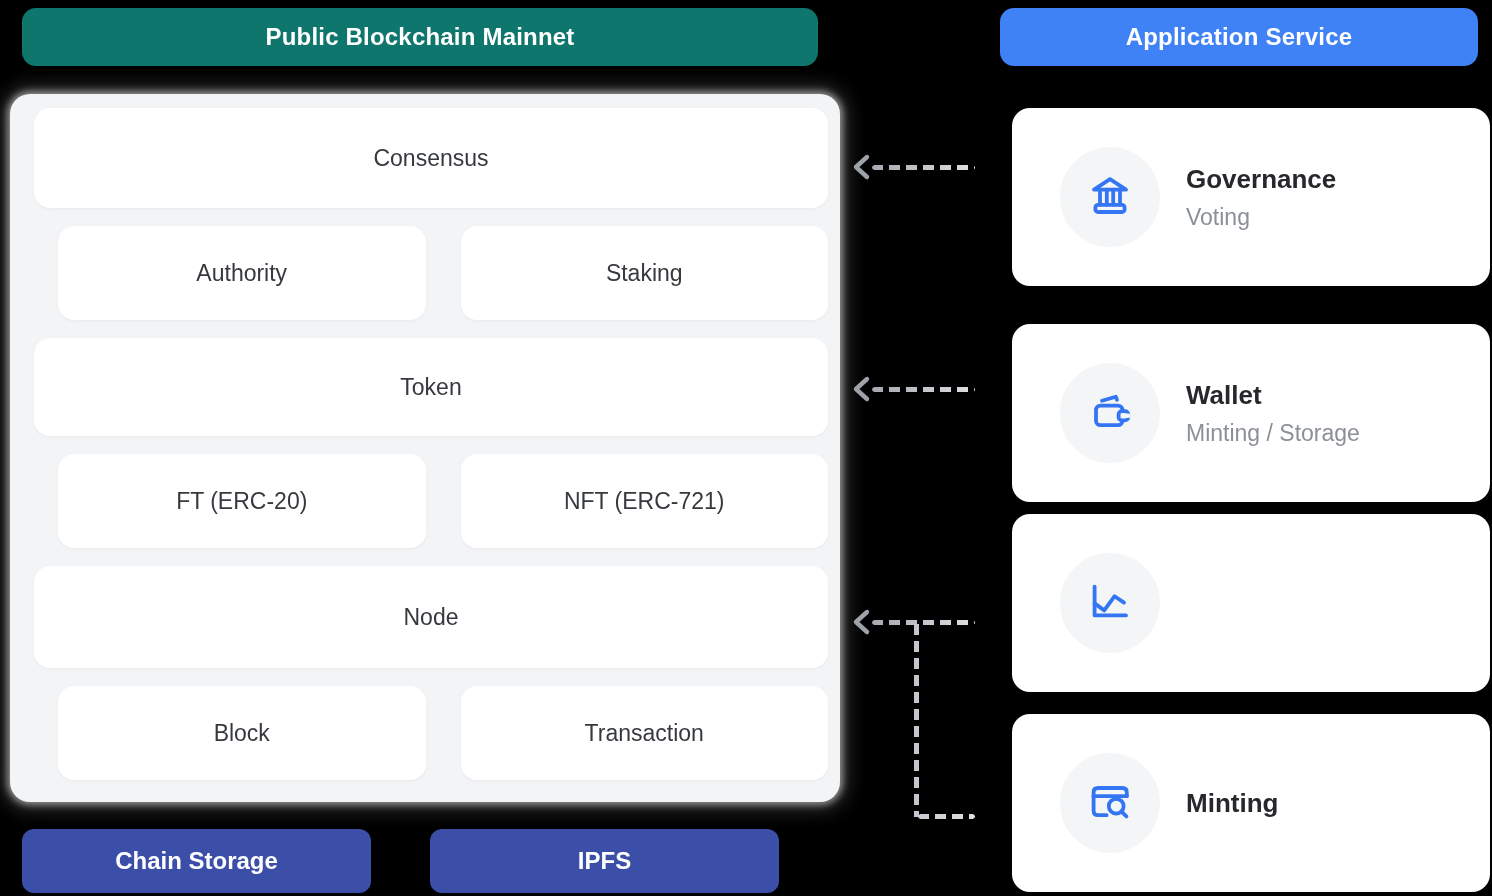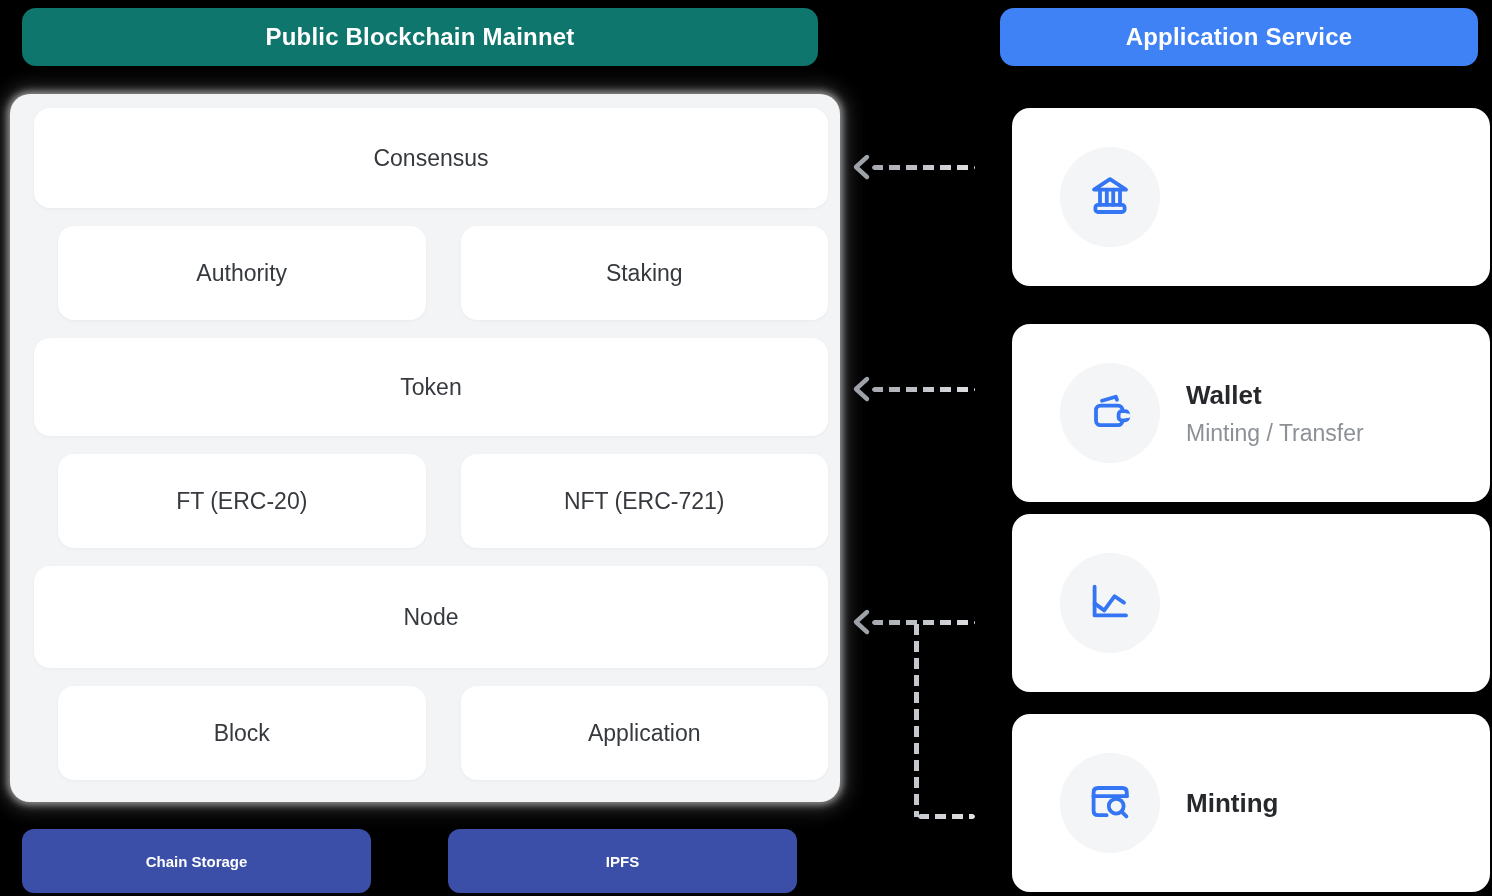--- a/index.html
+++ b/index.html
@@ -66,25 +66,25 @@
   .storage-pill {
     position: absolute;
     top: 829px;
     width: 349px; height: 64px;
     background: #3C4FA8;
     border-radius: 12px;
     display: flex;
     align-items: center;
     justify-content: center;
     color: #fff;
-    font-size: 15px;
+    font-size: 24px;
     font-weight: 700;
   }
   #storage-chain { left: 22px; }
-  #storage-ipfs  { left: 448px; }
+  #storage-ipfs  { left: 430px; }
 
   
   .svc-card {
     position: absolute;
     left: 1012px;
     width: 478px; height: 178px;
     background: #fff;
     border-radius: 18px;
     display: flex;
     align-items: center;
@@ -158,49 +158,53 @@
       <div class="wbox h94">Staking</div>
     </div>
     <div class="wbox row-full h98">Token</div>
     <div class="row-two">
       <div class="wbox h94">FT (ERC-20)</div>
       <div class="wbox h94">NFT (ERC-721)</div>
     </div>
     <div class="wbox row-full h102">Node</div>
     <div class="row-two">
       <div class="wbox h94">Block</div>
-      <div class="wbox h94">Application</div>
+      <div class="wbox h94">Transaction</div>
     </div>
   </div>
 
   <div class="storage-pill" id="storage-chain">Chain Storage</div>
   <div class="storage-pill" id="storage-ipfs">IPFS</div>
 
   <div class="svc-card" id="card-governance">
     <div class="icon-circle">
       <svg viewBox="0 0 24 24" fill="none" stroke="#3475F4" stroke-width="1.9" stroke-linecap="round" stroke-linejoin="round">
         <path d="M12 3.1 L20 8.3 H4 Z"></path>
         <path d="M7 8.3 V15.9 M10.4 8.3 V15.9 M13.6 8.3 V15.9 M17 8.3 V15.9"></path>
         <rect x="4.7" y="15.9" width="14.6" height="3.6" rx="1.3"></rect>
       </svg>
+    </div>
+    <div class="card-text">
+      <div class="card-title">Governance</div>
+      <div class="card-sub">Voting</div>
     </div>
   </div>
 
   <div class="svc-card" id="card-wallet">
     <div class="icon-circle">
       <svg viewBox="0 0 24 24" fill="none" stroke="#3475F4" stroke-width="1.9" stroke-linecap="round" stroke-linejoin="round">
         <path d="M8 5.9 L14.9 3.9 L15.5 5.4"></path>
         <rect x="5" y="8.3" width="13.2" height="9.8" rx="2.2"></rect>
         <rect x="16.3" y="11.1" width="4.8" height="4.6" rx="1.6" fill="#F4F5F7"></rect>
         <path d="M18.7 13.4 H21.1" stroke="#F4F5F7" stroke-width="2.2"></path>
       </svg>
     </div>
     <div class="card-text">
       <div class="card-title">Wallet</div>
-      <div class="card-sub">Minting / Transfer</div>
+      <div class="card-sub">Minting / Storage</div>
     </div>
   </div>
 
   <div class="svc-card" id="card-dashboard">
     <div class="icon-circle">
       <svg viewBox="0 0 24 24" fill="none" stroke="#3475F4" stroke-width="1.9" stroke-linecap="round" stroke-linejoin="round">
         <path d="M4.3 3.8 V18.2 H20"></path>
         <path d="M4.3 12.2 L9.1 15.7 L14.3 8.6 L19 11.8"></path>
       </svg>
     </div>

